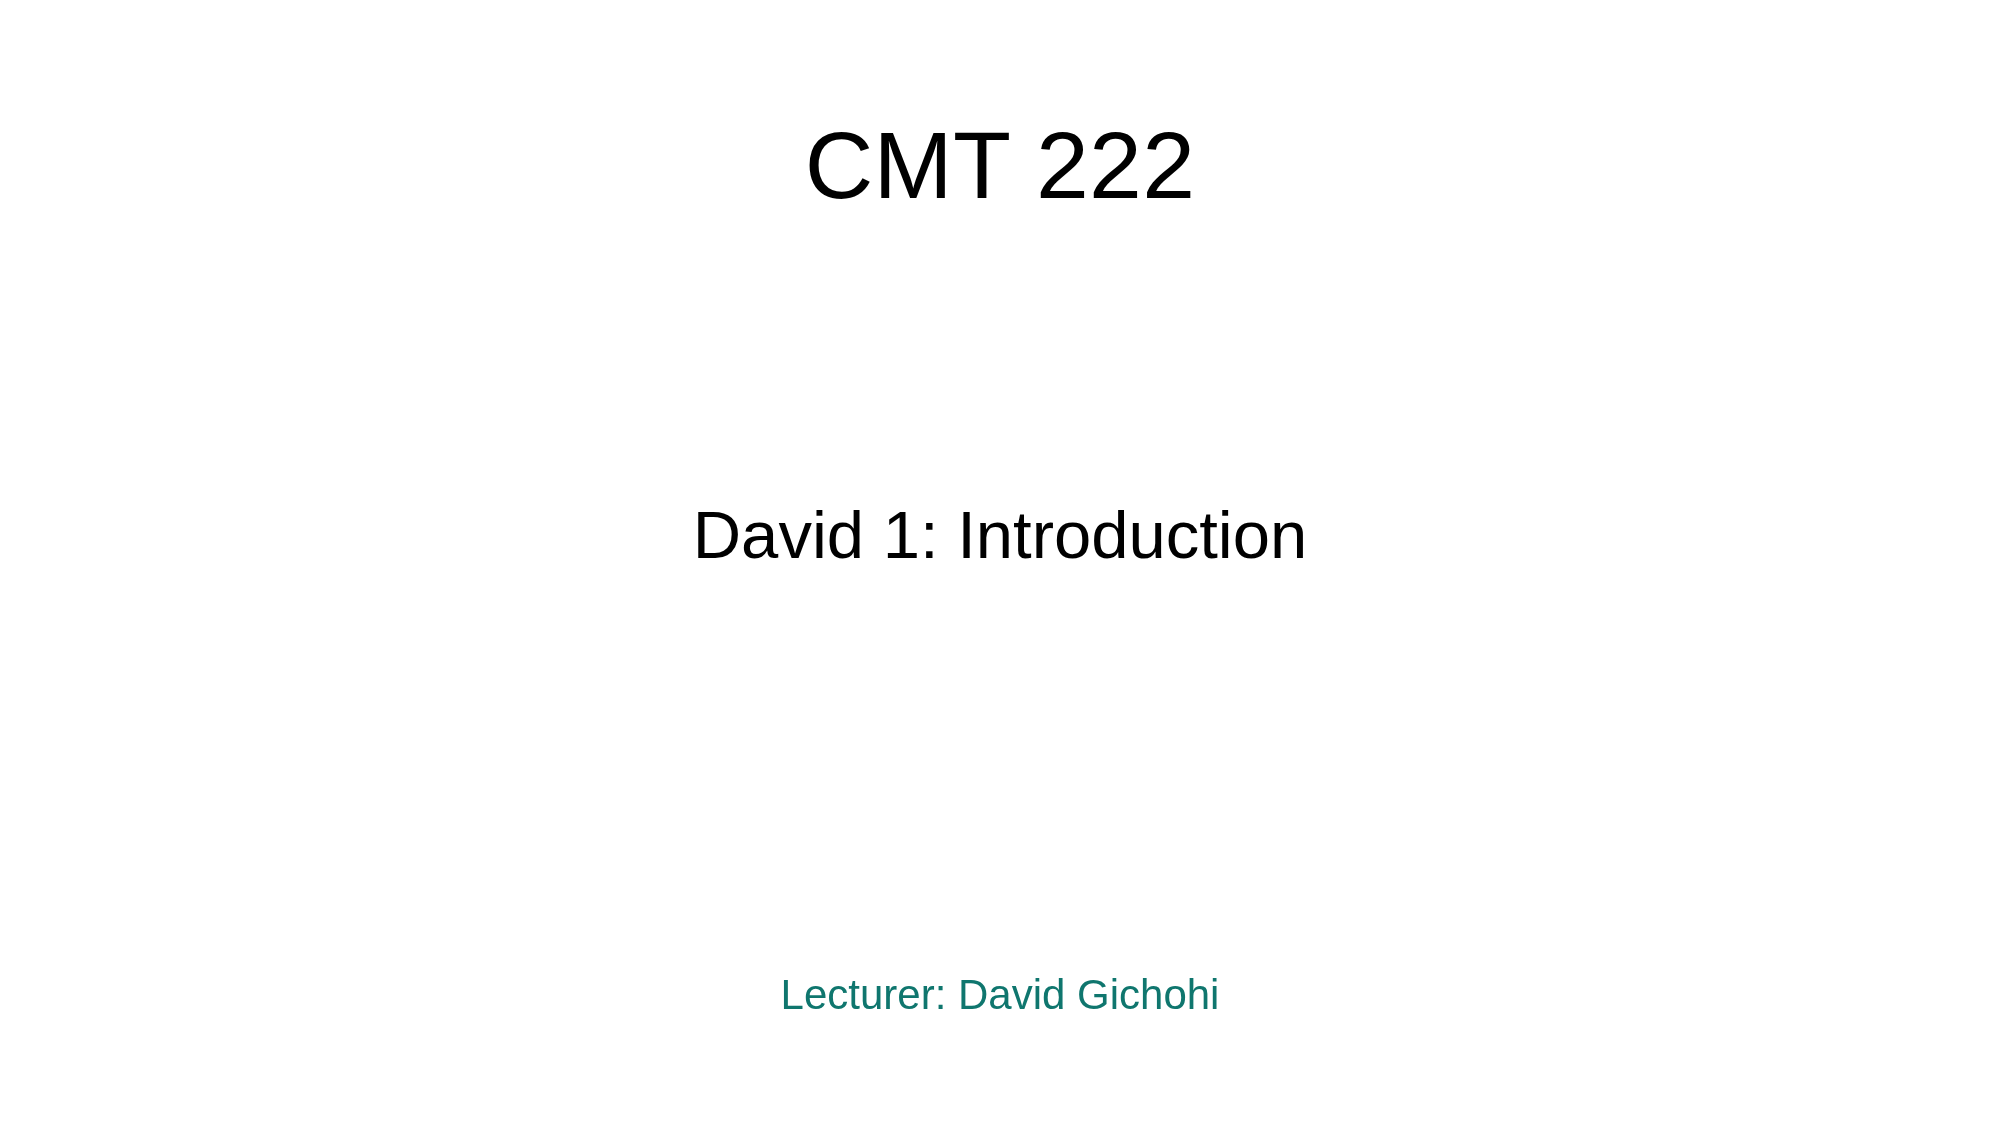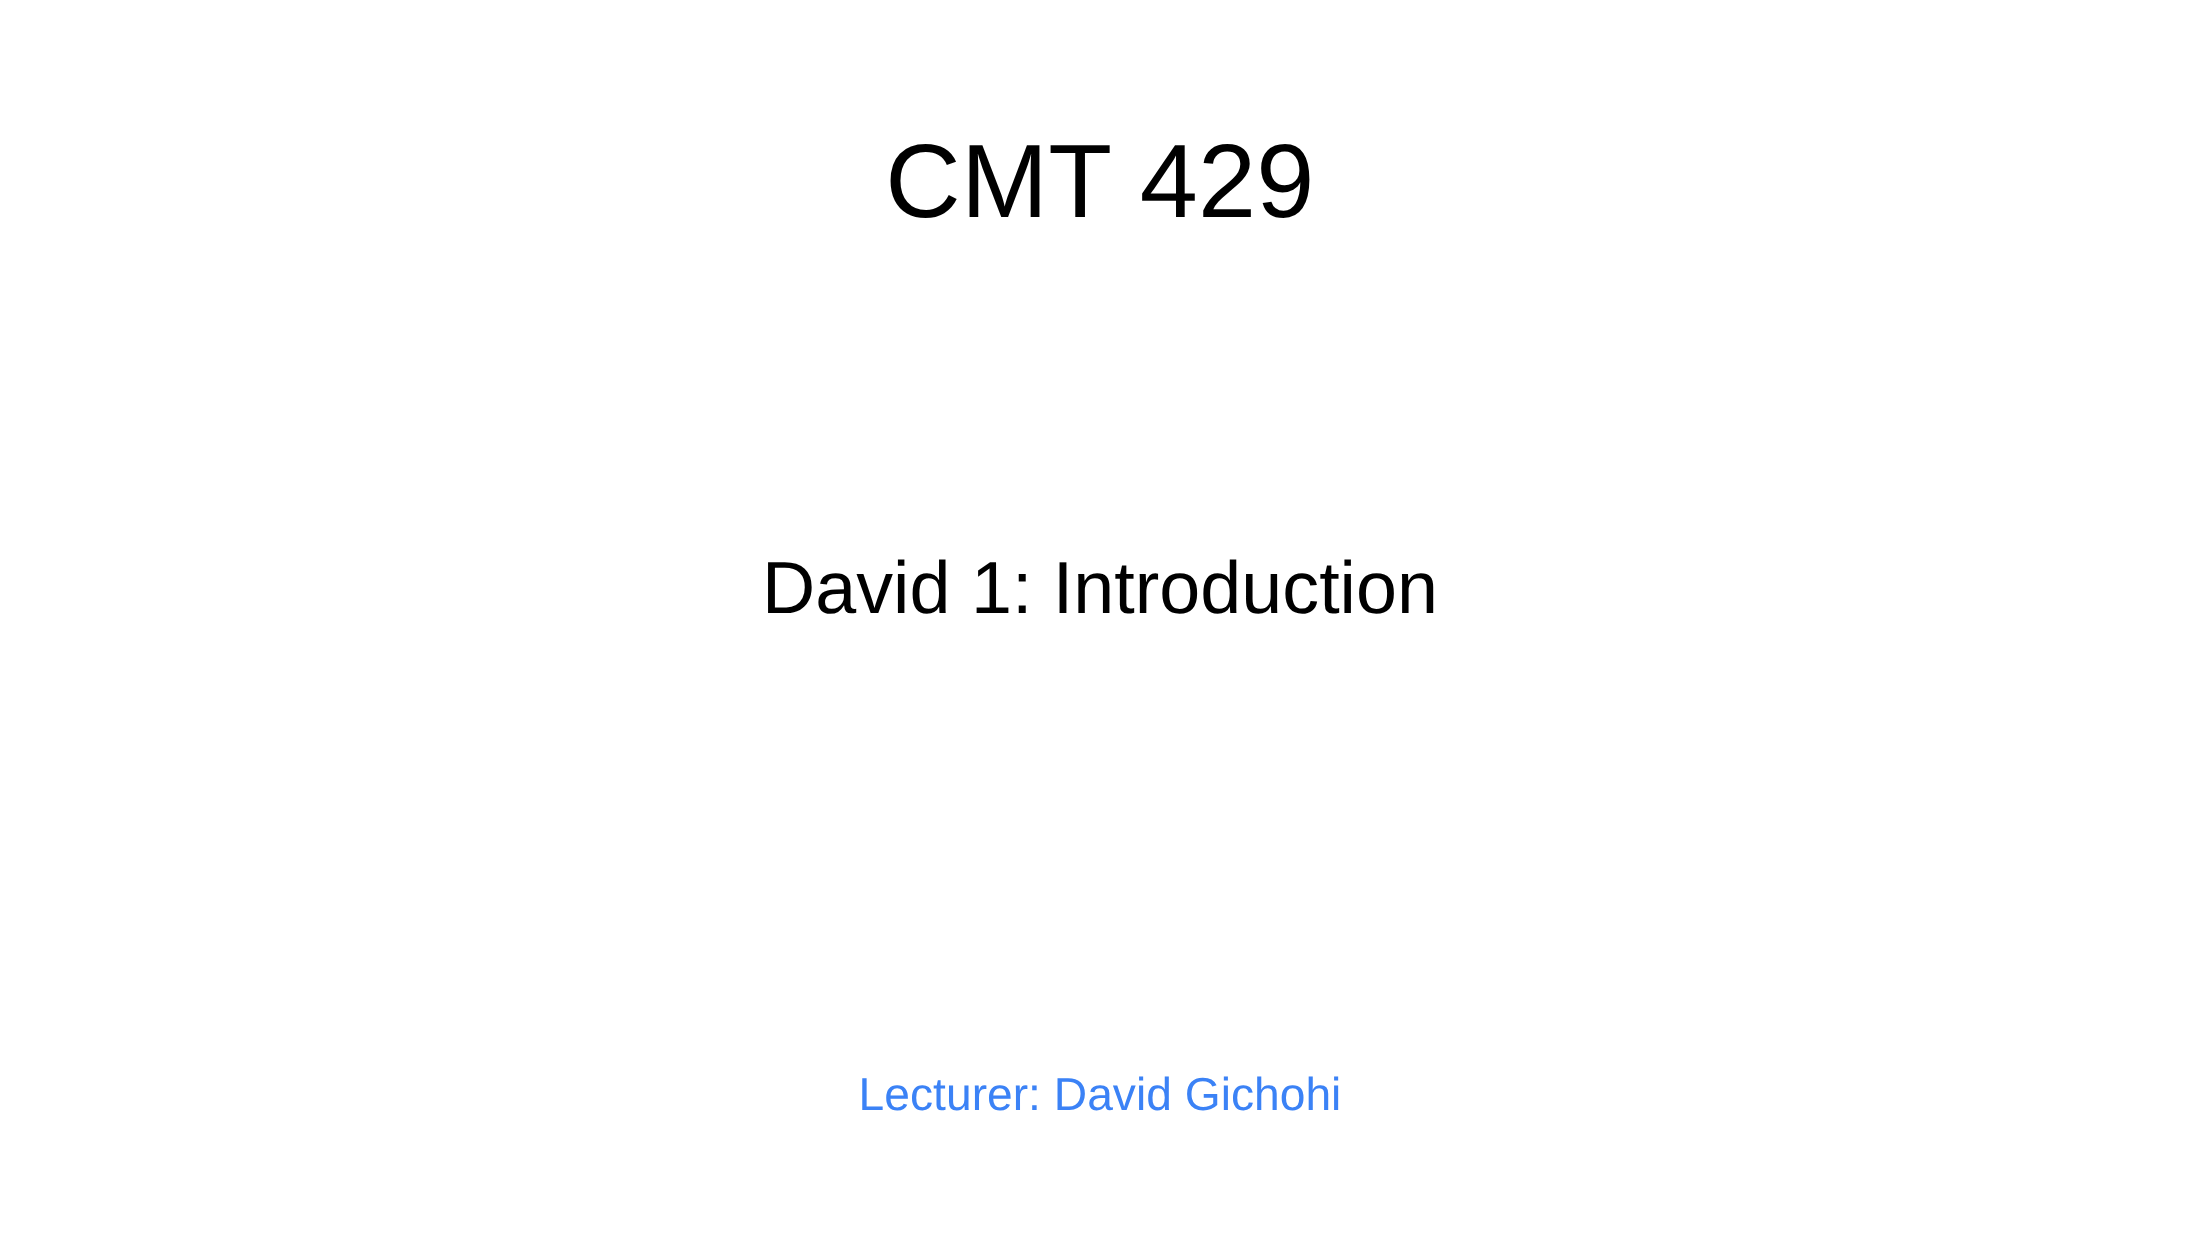--- a/index.html
+++ b/index.html
@@ -84,31 +84,31 @@
     width: 2000px;
     text-align: center;
   }
 
   .presenter-line {
     display: block;
     font-family: "Liberation Sans", sans-serif;
     font-weight: 400;
     font-size: 42px;
     line-height: 1.1;
-    color: #3b82f6;
+    color: #0f766e;
     white-space: nowrap;
   }
 </style>
 </head>
 <body>
 
 <div class="slide">
 
   <div class="title-block">
-    <span class="title-line title-line-1">CMT 429</span>
+    <span class="title-line title-line-1">CMT 222</span>
   </div>
 
   <div class="subtitle-block">
     <span class="subtitle-line">David 1: Introduction</span>
   </div>
 
   <div class="blank-region"></div>
 
   <div class="presenter-block">
     <span class="presenter-line">Lecturer: David Gichohi</span>

